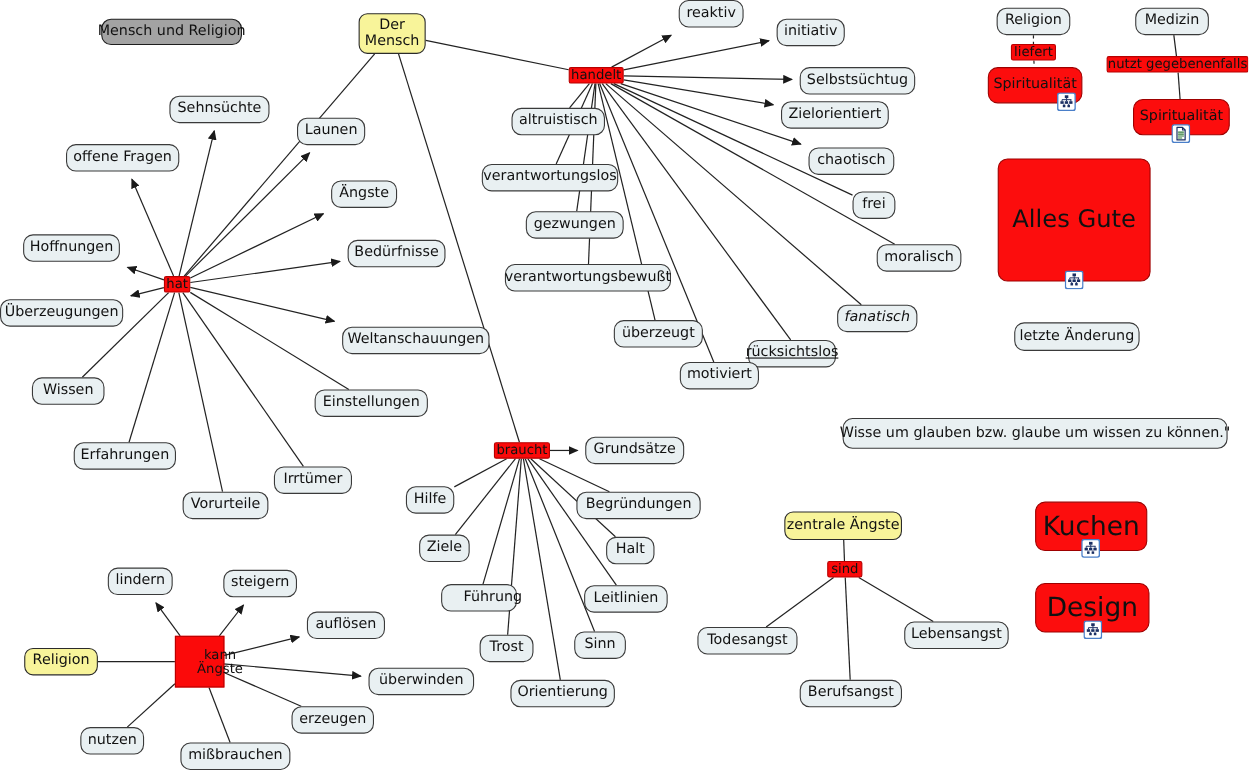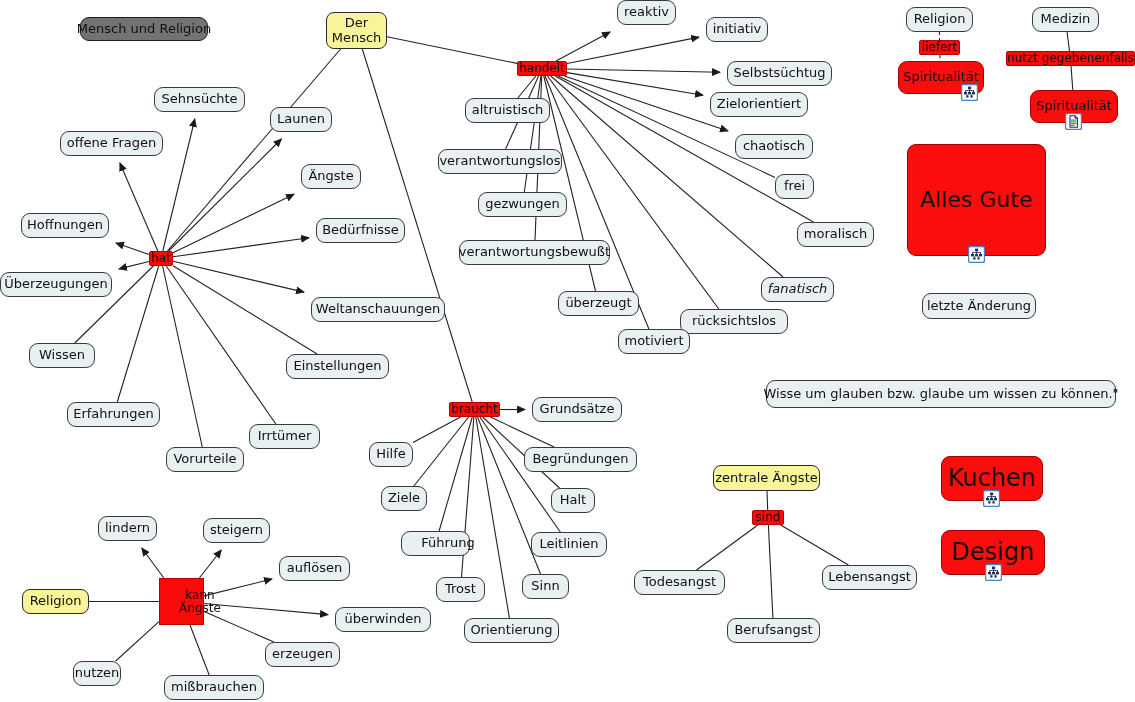--- a/index.html
+++ b/index.html
@@ -14,21 +14,21 @@
     border:1.3px solid #333333;
     background:#e9f0f2;color:#111111;
     border-radius:9px;
     font-size:13px;
     padding:2px 7px;
     white-space:nowrap;
     z-index:3;
   }
   .node.concept{background:#e9f0f2;border-color:#3a3a3a;border-radius:9px;}
   .node.yellow{background:#f8f49a;border-color:#2b2b2b;border-radius:8px;}
-  .node.magenta{background:#737373;border-color:#1d1d1d;border-radius:9px;color:#111;font-size:13px;}
+  .node.magenta{background:#a3a3a3;border-color:#1d1d1d;border-radius:9px;color:#111;font-size:13px;margin-left:12px;}
   .node.red-big{background:#fc0d0d;border-color:#9e0000;border-radius:9px;color:#111;}
   .node.link{
     background:#fb0a0a;border:1px solid #b80000;border-radius:2px;
     font-size:12px;padding:0 3px;color:#111;line-height:1.05;
   }
   .node.link.square{border-radius:0;padding-left:40px;}
   .node.multiline{white-space:normal;}
   .ic{
     position:absolute;width:17px;height:17px;z-index:6;
   }
@@ -124,21 +124,21 @@
       <div class="node concept" style="left: 301px; top: 164px; width: 60px; height: 25px;">Ängste</div>
       <div class="node concept" style="left: 270px; top: 107px; width: 62px; height: 25px;">Launen</div>
       <div class="node concept" style="left: 617px; top: 0px; width: 59px; height: 25px;">reaktiv</div>
       <div class="node concept" style="left: 706px; top: 17px; width: 62px; height: 25px;">initiativ</div>
       <div class="node concept" style="left: 727px; top: 61px; width: 105px; height: 25px;">Selbstsüchtug</div>
       <div class="node concept" style="left: 710px; top: 92px; width: 98px; height: 25px;">Zielorientiert</div>
       <div class="node concept" style="left: 735px; top: 134px; width: 78px; height: 25px;">chaotisch</div>
       <div class="node concept" style="left: 775px; top: 174px; width: 39px; height: 25px;">frei</div>
       <div class="node concept" style="left: 797px; top: 222px; width: 77px; height: 25px;">moralisch</div>
       <div class="node concept" style="left: 761px; top: 277px; width: 73px; height: 25px; font-style: italic;">fanatisch</div>
-      <div class="node concept" style="left: 680px; top: 309px; width: 108px; height: 25px;">rücksichtslos</div>
+      <div class="node concept" style="left: 680px; top: 309px; width: 80px; height: 25px; text-decoration: underline;">rücksichtslos</div>
       <div class="node concept" style="left: 618px; top: 329px; width: 72px; height: 25px;">motiviert</div>
       <div class="node concept" style="left: 558px; top: 291px; width: 81px; height: 25px;">überzeugt</div>
       <div class="node concept" style="left: 459px; top: 240px; width: 151px; height: 25px;">verantwortungsbewußt</div>
       <div class="node concept" style="left: 478px; top: 192px; width: 89px; height: 25px;">gezwungen</div>
       <div class="node concept" style="left: 438px; top: 149px; width: 124px; height: 25px;">verantwortungslos</div>
       <div class="node concept" style="left: 465px; top: 98px; width: 85px; height: 25px;">altruistisch</div>
       <div class="node concept" style="left: 532px; top: 397px; width: 90px; height: 25px; text-align: right;">Grundsätze</div>
       <div class="node concept" style="left: 524px; top: 447px; width: 113px; height: 25px; text-align: center;">Begründungen</div>
       <div class="node concept" style="left: 551px; top: 488px; width: 44px; height: 25px;">Halt</div>
       <div class="node concept" style="left: 531px; top: 532px; width: 76px; height: 25px;">Leitlinien</div>
@@ -149,21 +149,21 @@
       <div class="node concept" style="left: 381px; top: 486px; width: 46px; height: 25px;">Ziele</div>
       <div class="node concept" style="left: 369px; top: 442px; width: 44px; height: 25px;">Hilfe</div>
       <div class="node yellow" style="left: 22px; top: 589px; width: 67px; height: 25px;">Religion</div>
       <div class="node link square multiline" style="left: 159px; top: 578px; width: 44px; height: 47px;">kann<br>Ängste</div>
       <div class="node concept" style="left: 98px; top: 516px; width: 59px; height: 25px;">lindern</div>
       <div class="node concept" style="left: 203px; top: 518px; width: 67px; height: 25px;">steigern</div>
       <div class="node concept" style="left: 279px; top: 556px; width: 71px; height: 25px;">auflösen</div>
       <div class="node concept" style="left: 335px; top: 607px; width: 96px; height: 25px;">überwinden</div>
       <div class="node concept" style="left: 265px; top: 642px; width: 75px; height: 25px;">erzeugen</div>
       <div class="node concept" style="left: 164px; top: 675px; width: 100px; height: 25px;">mißbrauchen</div>
-      <div class="node concept" style="left: 73px; top: 661px; width: 48px; height: 25px;">nutzen</div>
+      <div class="node concept" style="left: 73px; top: 661px; width: 58px; height: 25px;">nutzen</div>
       <div class="node yellow" style="left: 713px; top: 465px; width: 107px; height: 26px;">zentrale Ängste</div>
       <div class="node link" style="left: 752px; top: 510px; width: 32px; height: 15px;">sind</div>
       <div class="node concept" style="left: 634px; top: 570px; width: 91px; height: 25px;">Todesangst</div>
       <div class="node concept" style="left: 727px; top: 618px; width: 93px; height: 25px;">Berufsangst</div>
       <div class="node concept" style="left: 822px; top: 565px; width: 95px; height: 25px;">Lebensangst</div>
       <div class="node concept" style="left: 906px; top: 7px; width: 67px; height: 25px;">Religion</div>
       <div class="node concept" style="left: 1032px; top: 7px; width: 67px; height: 25px;">Medizin</div>
       <div class="node link" style="left: 919px; top: 40px; width: 41px; height: 15px;">liefert</div>
       <div class="node link" style="left: 1006px; top: 51px; width: 129px; height: 15px;">nutzt gegebenenfalls</div>
       <div class="node red-big" style="left: 898px; top: 61px; width: 86px; height: 33px;">Spiritualität</div>

